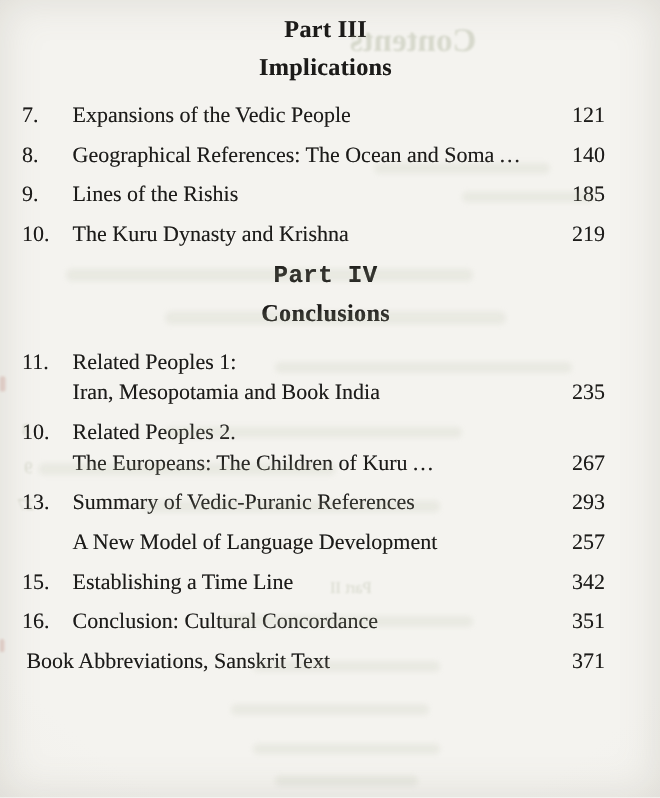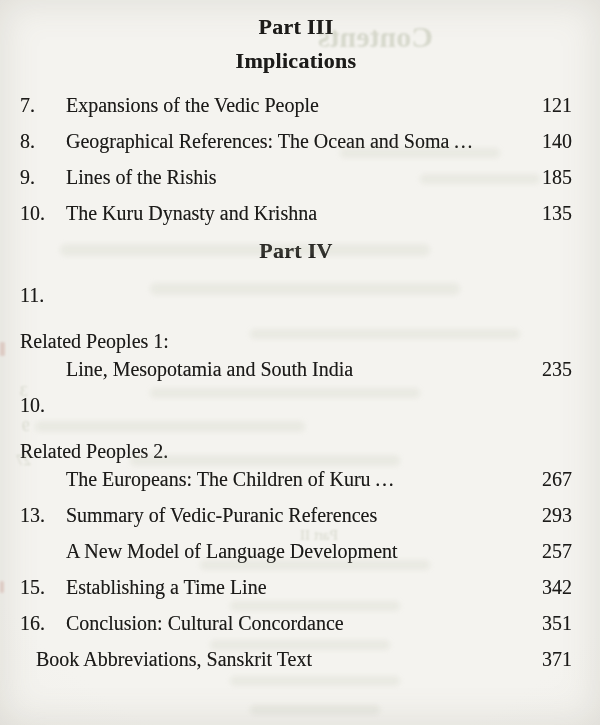--- a/index.html
+++ b/index.html
@@ -24,34 +24,34 @@
     box-shadow: inset 0 0 38px rgba(120,115,100,0.18);
   }
   h1.part-label, h2.part-title {
     margin: 0; text-align: center;
     font-size: 22px; line-height: 26px; font-weight: bold;
     letter-spacing: 0.3px;
     text-shadow: 0 0 0.5px rgba(25,25,25,0.55);
   }
   h1.part-label { margin-top: 4px; }
   h2.part-title { margin-top: 8px; }
-  .section-2 h1.part-label { margin-top: 12px; }
+  .section-2 h1.part-label { margin-top: 12px; font-family: Liberation Mono, monospace; }
   .toc { margin-top: 20px; }
   .toc-row {
     display: flex; align-items: baseline;
     font-size: 20px; line-height: 23px;
     margin-bottom: 13px;
     text-shadow: 0 0 0.5px rgba(25,25,25,0.45);
   }
-  .toc-row.tight { margin-bottom: 5px; flex-direction: column; }
+  .toc-row.tight { margin-bottom: 5px; }
   .num { flex: 0 0 46px; }
   .title { flex: 1 1 auto; }
   .cont .title { margin-left: 46px; }
-  .pageno { flex: 0 0 52px; text-align: right; }
-  .back-row .title { margin-left: 16px; }
+  .pageno { flex: 0 0 52px; }
+  .back-row .title { margin-left: 4px; }
 
   
   .ghost-layer { position: absolute; inset: 0; pointer-events: none; }
   .ghost-text {
     position: absolute;
     color: #aeb49c; opacity: 0.42;
     transform: scaleX(-1);
     filter: blur(1.2px);
     white-space: nowrap;
     font-family: "Liberation Serif", "DejaVu Serif", serif;
@@ -121,35 +121,36 @@
         <span class="pageno">140</span>
       </div>
       <div class="toc-row">
         <span class="num">9.</span>
         <span class="title">Lines of the Rishis</span>
         <span class="pageno">185</span>
       </div>
       <div class="toc-row">
         <span class="num">10.</span>
         <span class="title">The Kuru Dynasty and Krishna</span>
-        <span class="pageno">135</span>
+        <span class="pageno">219</span>
       </div>
     </div>
   </section>
 
   <section class="section-2">
     <h1 class="part-label">Part IV</h1>
+    <h2 class="part-title">Conclusions</h2>
     <div class="toc">
 
       <div class="toc-row tight">
         <span class="num">11.</span>
         <span class="title">Related Peoples 1:</span>
       </div>
       <div class="toc-row cont">
-        <span class="title">Line, Mesopotamia and South India</span>
+        <span class="title">Iran, Mesopotamia and Book India</span>
         <span class="pageno">235</span>
       </div>
 
       <div class="toc-row tight">
         <span class="num">10.</span>
         <span class="title">Related Peoples 2.</span>
       </div>
       <div class="toc-row cont">
         <span class="title">The Europeans: The Children of Kuru …</span>
         <span class="pageno">267</span>

